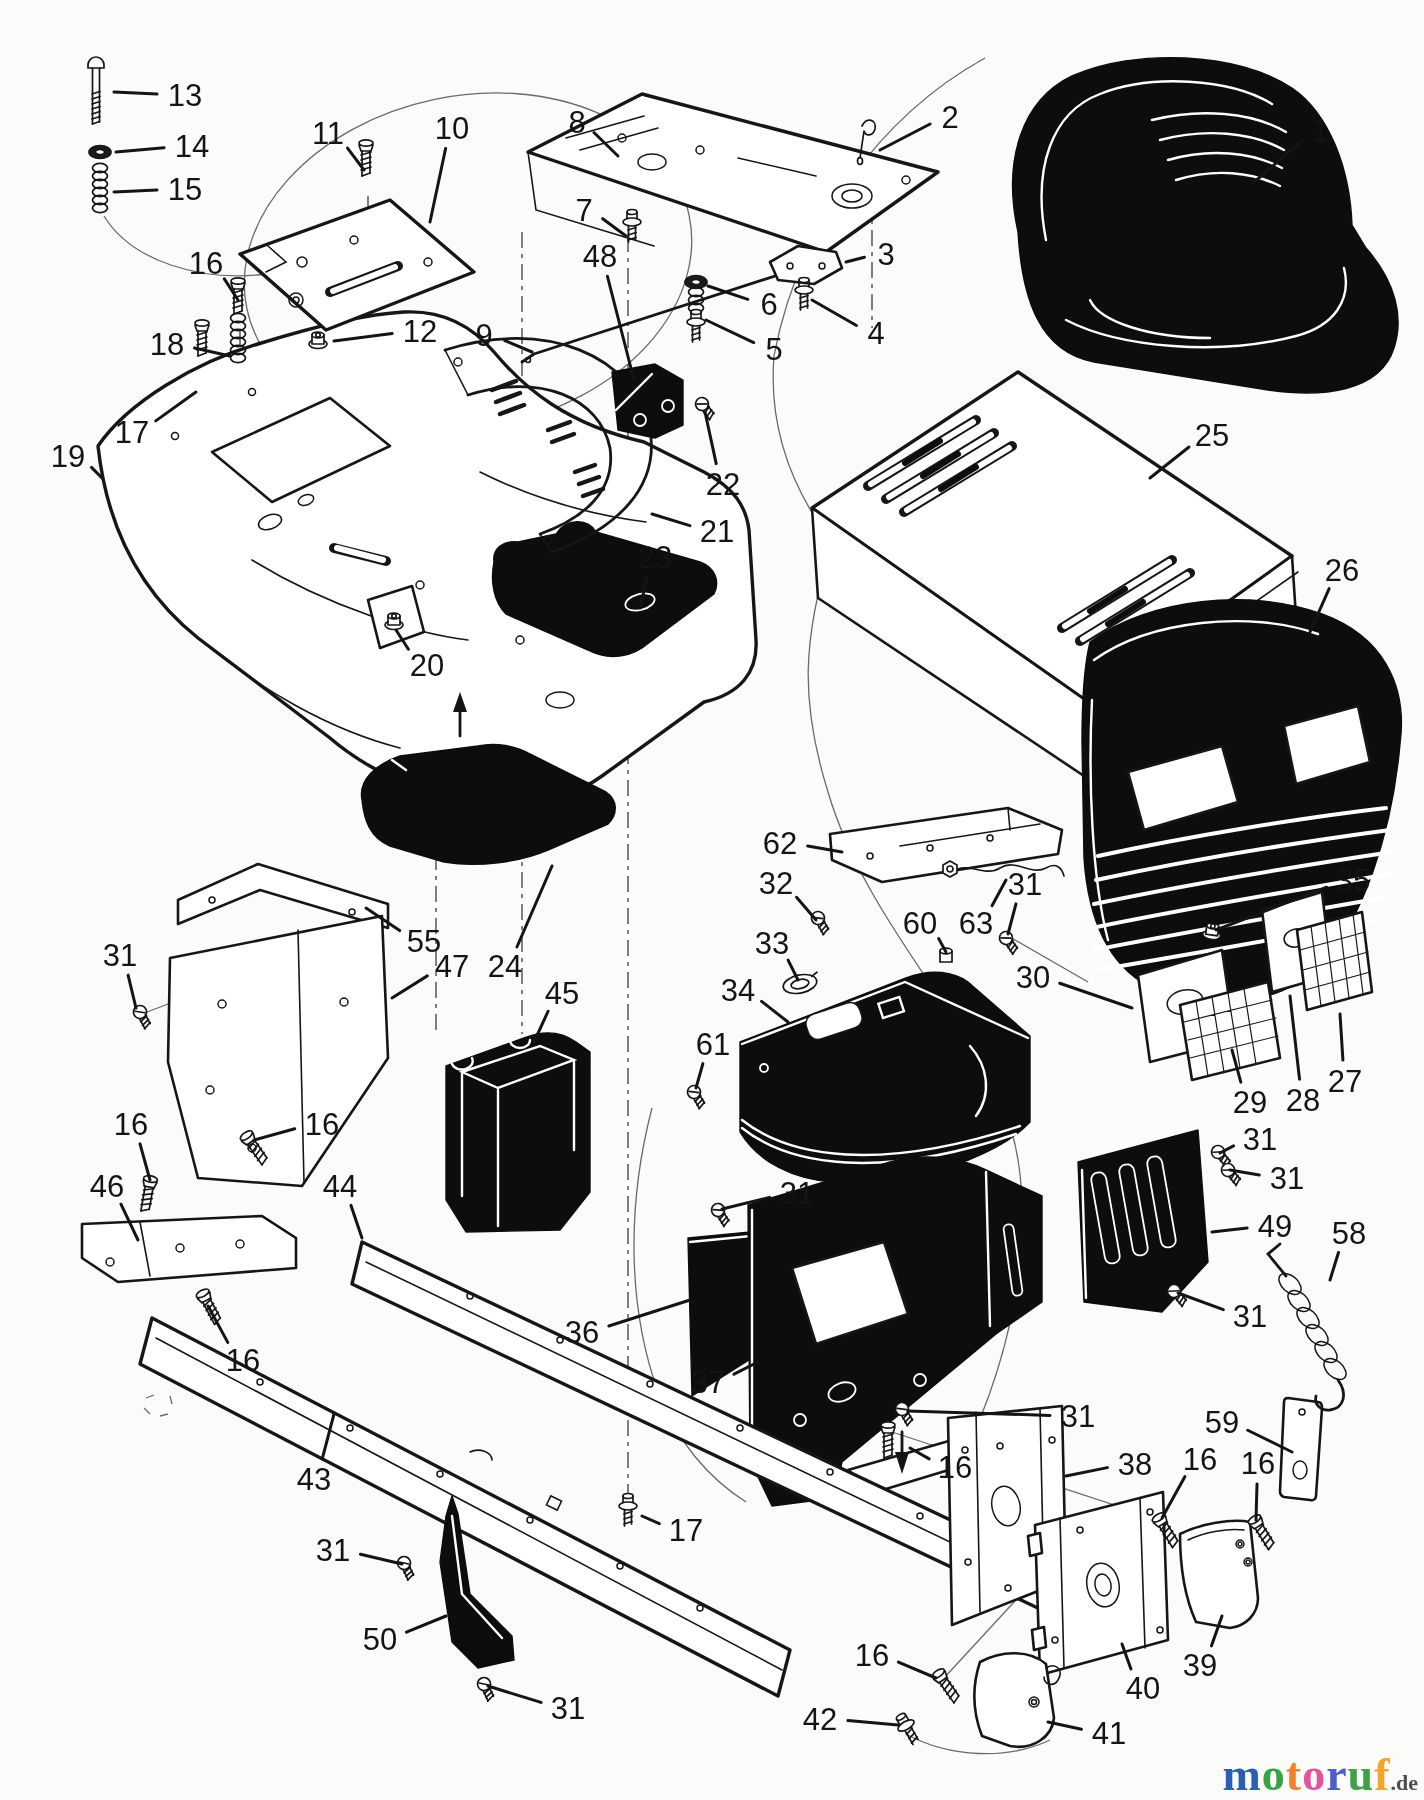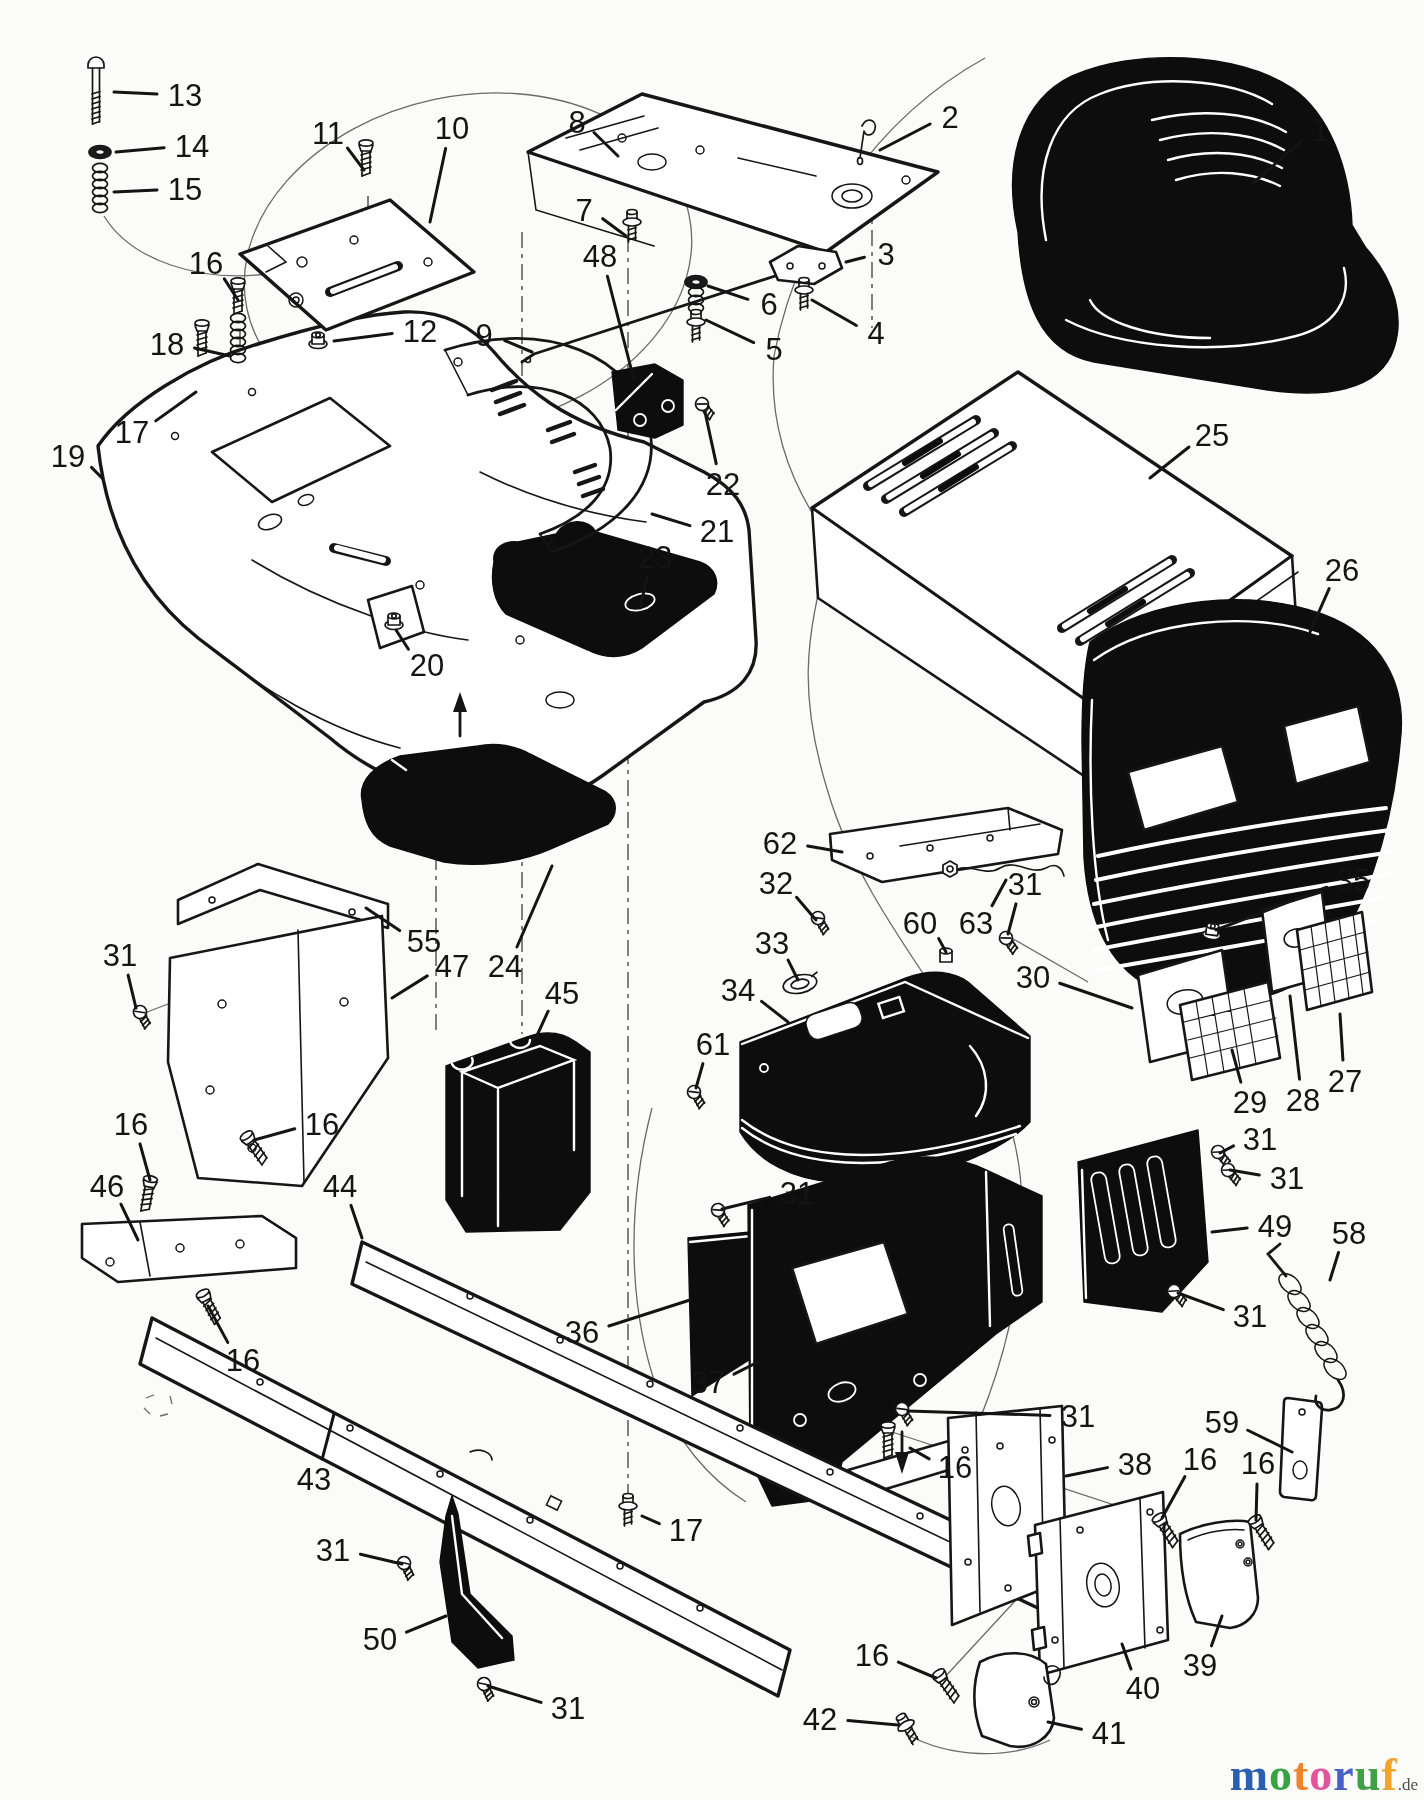--- a/index.html
+++ b/index.html
@@ -19,21 +19,21 @@
   .axis {fill:none;stroke:#4a4a4a;stroke-width:1.4;stroke-dasharray:16 6 4 6}
   .vent {fill:none;stroke:#161616;stroke-width:10;stroke-linecap:round}
   .ventW{fill:none;stroke:#ffffff;stroke-width:6;stroke-linecap:round}
   .ventB{fill:none;stroke:#0d0d0d;stroke-width:6;stroke-linecap:round}
   .zig  {fill:none;stroke:#161616;stroke-width:4.5;stroke-linecap:round}
   .leader{stroke:#141414;stroke-width:3;stroke-linecap:round}
   .clabel{font-size:31px;fill:#141414}
   .fglyph{fill:none;stroke:#161616;stroke-width:1.7;stroke-linecap:round;stroke-linejoin:round}
   .logo{position:absolute;right:6px;bottom:2px;font-family:"Liberation Serif",serif;
         font-size:46px;font-weight:700;letter-spacing:1px;line-height:1}
-  .logo .de{font-size:17px;font-weight:400;letter-spacing:0}
+  .logo .de{font-size:22px;font-weight:700;letter-spacing:0}
 </style>
 </head>
 <body>
 
 <div class="stage">
 <svg id="svg-diagram" width="1424" height="1800" viewBox="0 0 1424 1800">
 
   <g>
     <ellipse class="thin" cx="468" cy="262" rx="226" ry="166" transform="rotate(-12 468 262)"></ellipse>
     <path class="thin" d="M985,58 C880,116 798,228 774,356 C768,430 794,492 832,542 C802,640 800,702 828,792 C864,914 958,1006 1002,1104 C1038,1186 1028,1326 958,1468"></path>

